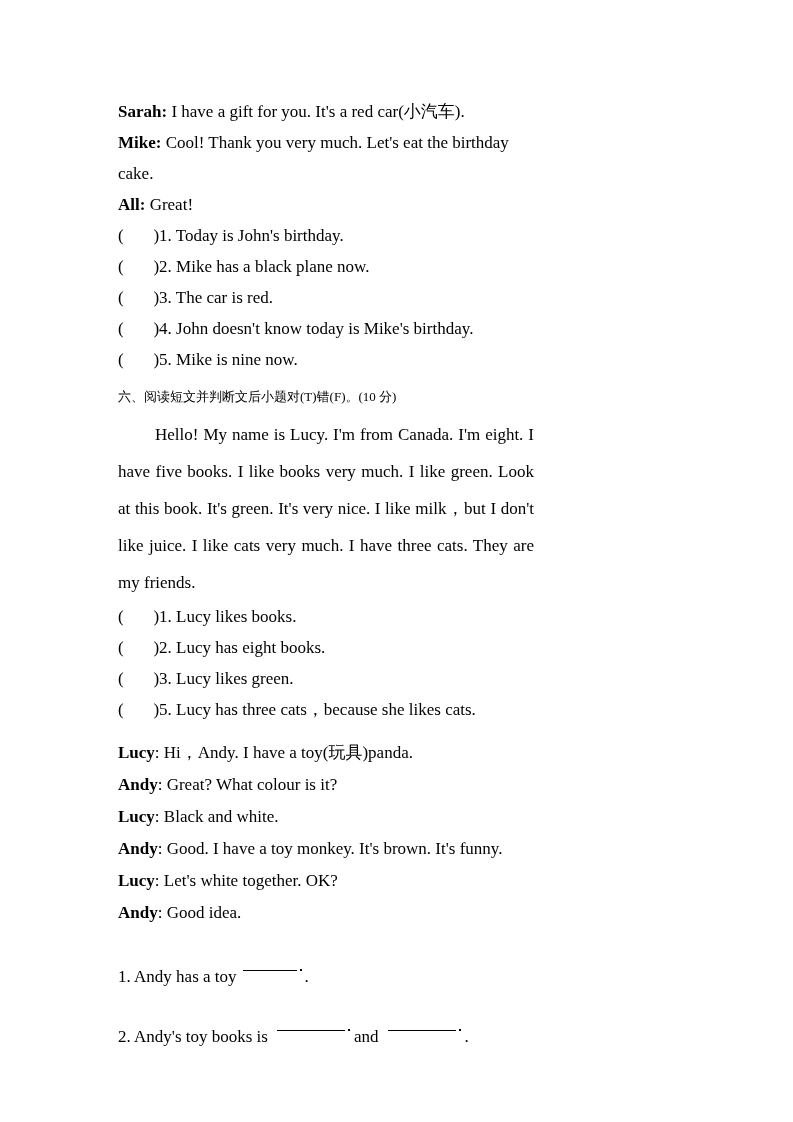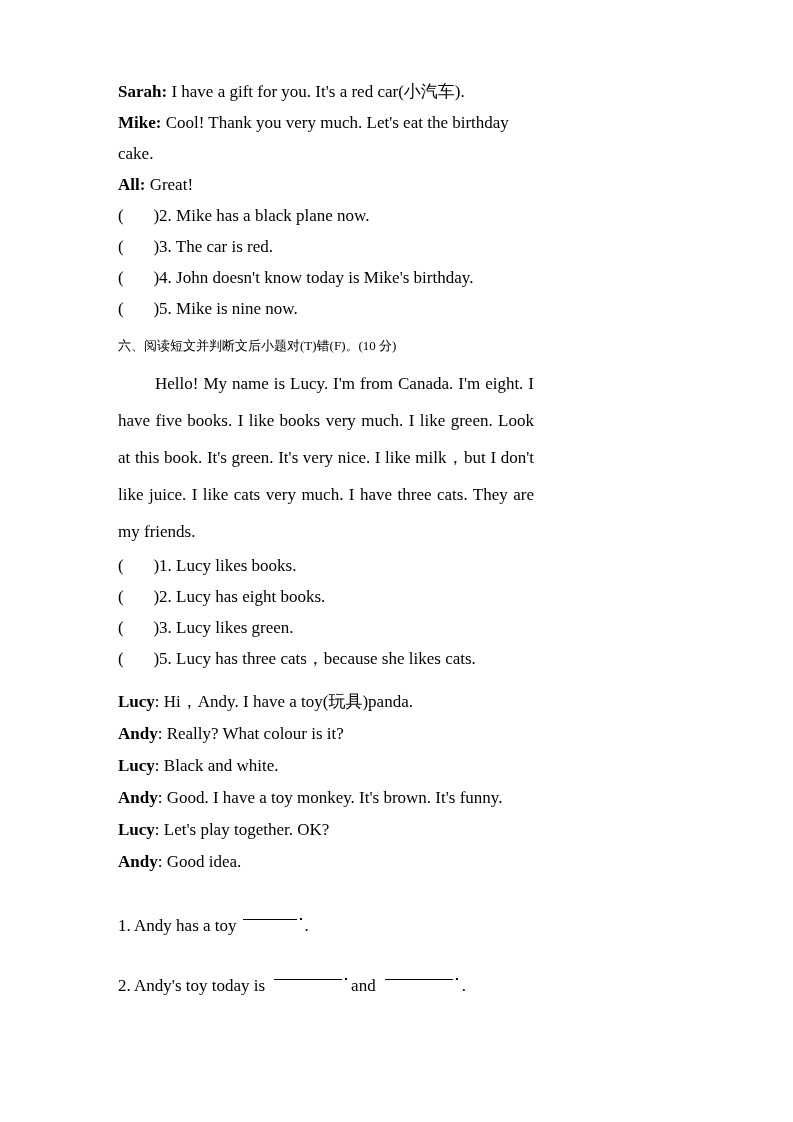--- a/index.html
+++ b/index.html
@@ -3,21 +3,21 @@
 <meta charset="utf-8">
 <style>
   html, body { margin: 0; padding: 0; background: #ffffff; }
   .page {
     position: relative;
     width: 652px;
     height: 1122px;
     box-sizing: border-box;
     background: #ffffff;
     color: #000000;
-    padding: 76px 118px 0 118px;
+    padding: 96px 118px 0 118px;
     font-family: "Liberation Serif", "DejaVu Serif", serif;
     font-size: 17px;
     overflow: hidden;
   }
   .line { line-height: 31px; }
   .dlg b { font-weight: bold; }
   .heading {
     font-size: 13px;
     font-weight: normal;
     line-height: 31px;
@@ -66,20 +66,21 @@
       <span>I have a gift for you. It's a red car(小汽车).</span>
     </div>
     <div class="line dlg">
       <b>Mike:</b>
       <span>Cool! Thank you very much. Let's eat the birthday cake.</span>
     </div>
     <div class="line dlg">
       <b>All:</b>
       <span>Great!</span>
     </div>
+    <div class="line">(&nbsp;&nbsp;&nbsp;&nbsp;&nbsp;&nbsp;&nbsp;)1. Today is John's birthday.</div>
     <div class="line">(&nbsp;&nbsp;&nbsp;&nbsp;&nbsp;&nbsp;&nbsp;)2. Mike has a black plane now.</div>
     <div class="line">(&nbsp;&nbsp;&nbsp;&nbsp;&nbsp;&nbsp;&nbsp;)3. The car is red.</div>
     <div class="line">(&nbsp;&nbsp;&nbsp;&nbsp;&nbsp;&nbsp;&nbsp;)4. John doesn't know today is Mike's birthday.</div>
     <div class="line">(&nbsp;&nbsp;&nbsp;&nbsp;&nbsp;&nbsp;&nbsp;)5. Mike is nine now.</div>
   </section>
 
   <section>
     <h2 class="heading">六、阅读短文并判断文后小题对(T)错(F)。(10 分)</h2>
     <p class="passage">Hello! My name is Lucy. I'm from Canada. I'm eight. I have five books. I like books very much. I like green. Look at this book. It's green. It's very nice. I like milk，but I don't like juice. I like cats very much. I have three cats. They are my friends.</p>
     <div class="line">(&nbsp;&nbsp;&nbsp;&nbsp;&nbsp;&nbsp;&nbsp;)1. Lucy likes books.</div>
@@ -87,40 +88,40 @@
     <div class="line">(&nbsp;&nbsp;&nbsp;&nbsp;&nbsp;&nbsp;&nbsp;)3. Lucy likes green.</div>
     <div class="line">(&nbsp;&nbsp;&nbsp;&nbsp;&nbsp;&nbsp;&nbsp;)5. Lucy has three cats，because she likes cats.</div>
   </section>
 
   <section>
     <div class="d7">
       <div class="line dlg">
         <b>Lucy</b><span>: Hi，Andy. I have a toy(玩具)panda.</span>
       </div>
       <div class="line dlg">
-        <b>Andy</b><span>: Really? What colour is it?</span>
+        <b>Andy</b><span>: Great? What colour is it?</span>
       </div>
       <div class="line dlg">
         <b>Lucy</b><span>: Black and white.</span>
       </div>
       <div class="line dlg">
         <b>Andy</b><span>: Good. I have a toy monkey. It's brown. It's funny.</span>
       </div>
       <div class="line dlg">
-        <b>Lucy</b><span>: Let's play together. OK?</span>
+        <b>Lucy</b><span>: Let's white together. OK?</span>
       </div>
       <div class="line dlg">
         <b>Andy</b><span>: Good idea.</span>
       </div>
     </div>
 
     <div class="line q q1">
       <span>1.</span>
       <span>Andy has a toy</span><span class="blank"></span><span>.</span>
     </div>
 
     <div class="line q q2">
       <span>2.</span>
-      <span>Andy's toy today is</span><span class="blank w70"></span><span>and</span><span class="blank w70"></span><span>.</span>
+      <span>Andy's toy books is</span><span class="blank w70"></span><span>and</span><span class="blank w70"></span><span>.</span>
     </div>
   </section>
 
 </div>
 
 </body></html>

